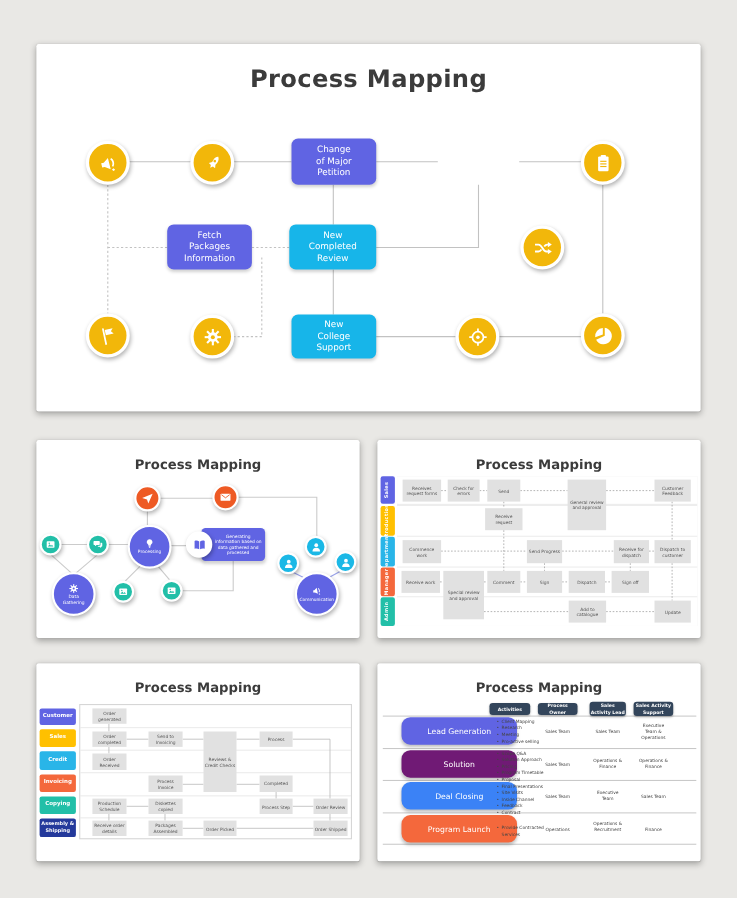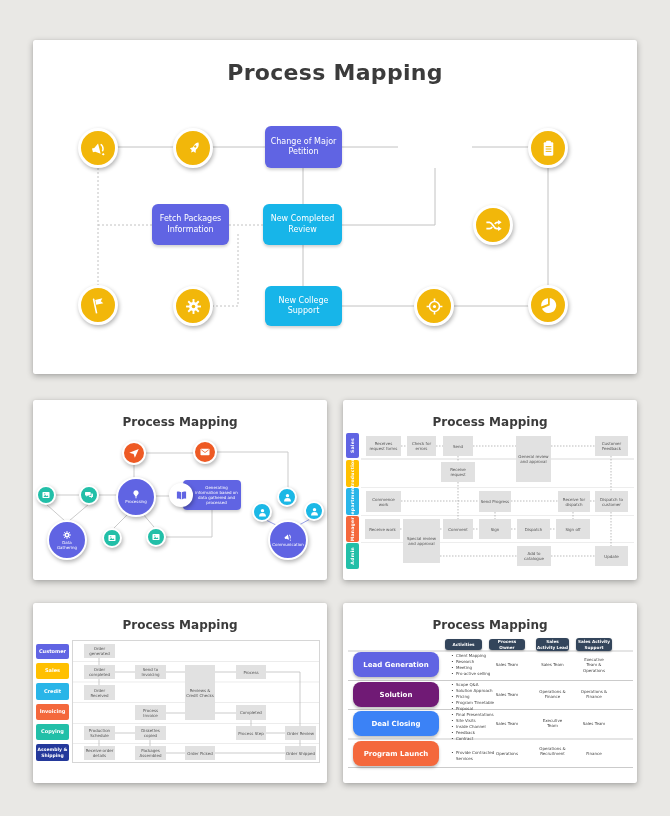--- a/index.html
+++ b/index.html
@@ -16,21 +16,21 @@
   #s3{left:343px;top:400px;width:294px;height:180px}
   #s4{left:33px;top:603px;width:294px;height:180px}
   #s5{left:343px;top:603px;width:294px;height:180px}
   .t-lg{position:absolute;top:20px;left:0;width:100%;text-align:center;
     font-size:22px;font-weight:700;color:#3b3b3b;letter-spacing:.3px}
   .t-sm{position:absolute;top:15px;left:0;width:100%;text-align:center;
     font-size:12px;font-weight:700;color:#3b3b3b}
   .lines{position:absolute;left:0;top:0;pointer-events:none}
   .fbox{position:absolute;border-radius:6px;color:#fff;font-size:8px;line-height:1.3;
     display:flex;align-items:center;justify-content:center;text-align:center;
-    padding:2px;box-sizing:border-box;box-shadow:0 2px 3px rgba(0,0,0,.18)}
+    padding:20px;box-sizing:border-box;box-shadow:0 2px 3px rgba(0,0,0,.18)}
   .purple{background:#6064E3}
   .cyanbx{background:#17B5E9}
   .circ{position:absolute;border-radius:50%;border:2px solid #fff;box-sizing:border-box;
     display:flex;flex-direction:column;align-items:center;justify-content:center;
     box-shadow:1px 2px 4px rgba(0,0,0,.30);color:#fff;text-align:center}
   .c-y{background:#F2B70A;width:40px;height:40px;border-width:3px}
   .c-or{background:#EE5A24;width:24px;height:24px}
   .c-tl{background:#22BFA8;width:20px;height:20px}
   .c-pc{background:#1BB8E6;width:20px;height:20px}
   .c-pp{background:#6064E3;width:40px;height:40px}
@@ -44,22 +44,22 @@
   .lane-v span{writing-mode:vertical-rl;transform:rotate(180deg);font-size:4.5px;font-weight:700;letter-spacing:.3px}
   .lane-h{position:absolute;left:3px;width:33px;border-radius:2px;color:#fff;
     display:flex;align-items:center;justify-content:center;text-align:center;
     font-size:5px;font-weight:700;line-height:1.15;box-sizing:border-box;padding:1px}
   .band{position:absolute;left:18px;width:273px;background:#fff}
   .flowbg{position:absolute;left:18px;top:33px;width:273px;height:136px;background:#ededed}
   .hdr5{position:absolute;background:#33455B;border-radius:3px;color:#fff;
     font-size:4.2px;font-weight:700;line-height:1.2;display:flex;align-items:center;
     justify-content:center;text-align:center;box-sizing:border-box;padding:1px;
     box-shadow:0 1px 2px rgba(0,0,0,.3)}
-  .pill5{position:absolute;left:10px;width:86px;height:25px;border-radius:8px;color:#fff;
-    font-size:7px;font-weight:700;display:flex;align-items:center;justify-content:center;
+  .pill5{position:absolute;left:22px;width:105px;height:25px;border-radius:8px;color:#fff;
+    font-size:7px;font-weight:400;display:flex;align-items:center;justify-content:center;
     box-shadow:0 2px 3px rgba(0,0,0,.25)}
   .cell5{position:absolute;font-size:4px;color:#444;line-height:1.35;text-align:center}
   .acts{position:absolute;left:106px;width:62px;font-size:4px;color:#444;line-height:1.5;text-align:left}
   .acts .a{display:flex}
   .acts .b{width:7px;text-align:center;flex:none}
   .ico-defs{position:absolute;width:0;height:0;overflow:hidden}
 </style>
 </head>
 <body>
 

